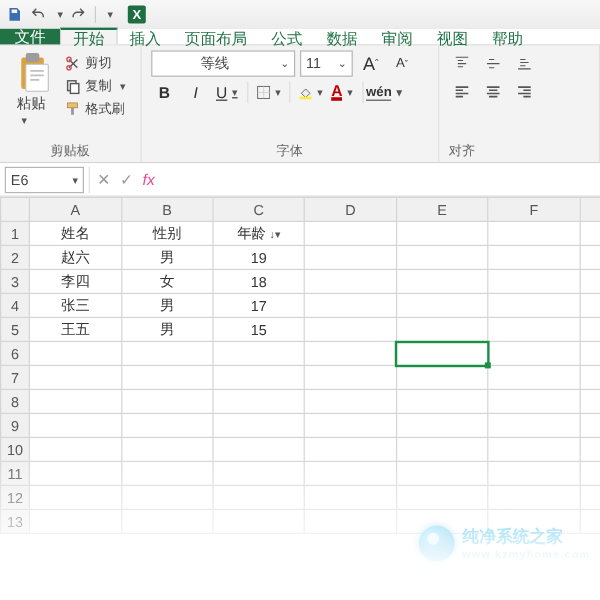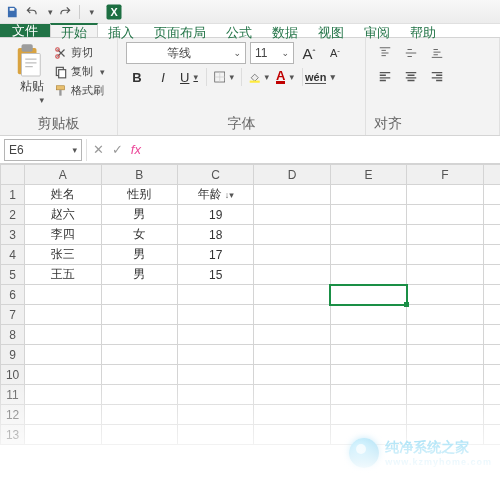--- a/index.html
+++ b/index.html
@@ -10,37 +10,37 @@
   .titlebar .sep { width: 1px; height: 14px; background: #ccc; margin: 0 2px; }
   .excel-logo { margin-left: 6px; width: 20px; height: 20px; fill:#1d6f42; }
   
   .tabs { height: 14px; background: #fff; display: flex; align-items: stretch; font-size: 13px; color: #217346; border-bottom: 1px solid #d4d4d4; }
   .tabs .tab { padding: 4px 10px 0; cursor: default; display:flex; align-items:center; }
   .tabs .tab.file { background:#217346; color:#fff; padding: 0 12px; }
   .tabs .tab.active { background:#f3f3f3; border-left:1px solid #d4d4d4; border-right:1px solid #d4d4d4; border-top:2px solid #217346; margin-top:-1px; font-weight:500;}
   
   .ribbon { height: 98px; background: #f3f3f3; border-bottom: 1px solid #d4d4d4; display: flex; }
   .ribbon-group { border-right: 1px solid #e0e0e0; padding: 4px 8px 2px; display: flex; flex-direction: column; justify-content: space-between; }
-  .ribbon-group .label { text-align: center; font-size: 14px; color: #666; padding-top: 2px; }
+  .ribbon-group .label { text-align: center; font-size: 11px; color: #666; padding-top: 2px; }
   .ribbon-row { display: flex; align-items: center; gap: 4px; margin-bottom: 2px; }
   .rb-btn { display: inline-flex; align-items: center; font-size: 11px; color: #444; gap: 3px; padding: 1px 2px; }
   .sq { display: inline-block; }
   
-  .paste-big { display:flex; flex-direction:column; align-items:flex-end; padding:2px 6px; }
+  .paste-big { display:flex; flex-direction:column; align-items:flex-start; padding:2px 6px; }
   .paste-icon { width:30px; height:34px; }
   
   .font-sel { height:22px; border:1px solid #b5b5b5; background:#fff; font-size:12px; padding:1px 4px; display:inline-flex; align-items:center; justify-content:space-between; }
   .font-name { width: 120px; padding-left: 40px; }
   .font-size { width: 44px; }
   .dd { font-size:9px; color:#555; margin-left:4px; }
   
   .fmt-btn { width:22px; height:22px; display:inline-flex; align-items:center; justify-content:center; border:1px solid transparent; font-size:13px; color:#333; }
   
   .namebox-row { height: 28px; border-bottom:1px solid #d4d4d4; display:flex; align-items:center; background:#fff; }
-  .namebox { width: 78px; height: 22px; border:1px solid #b5b5b5; margin:0 4px; display:flex; align-items:center; justify-content:space-between; padding:0 4px; font-size:12px; background:#fff; }
+  .namebox { width: 66px; height: 22px; border:1px solid #b5b5b5; margin:0 4px; display:flex; align-items:center; justify-content:space-between; padding:0 4px; font-size:12px; background:#fff; }
   .fx-area { display:flex; align-items:center; gap:8px; padding:0 6px; border-left:1px solid #e0e0e0; flex:1;}
   .fx-area .sym { color:#999; font-size:13px; }
   .fx-area .fxlabel { font-style:italic; font-size:13px; color:#ec4899; }
   .formula-input { flex:1; height:22px; border:none; outline:none; font-size:12px; padding:0 4px; }
   
   .sheet-wrap { position: relative; height: 310px; background:#fff; overflow:hidden; }
   .sheet-wrap::after { content:""; position:absolute; left:0; right:0; bottom:0; height:98px; background:linear-gradient(rgba(255,255,255,0),#fff); pointer-events:none;}
   table.sheet { border-collapse: collapse; table-layout: fixed; width: 560px; }
   table.sheet th, table.sheet td { border: 1px solid #d4d4d4; height: 20px; font-size: 12px; text-align: center; font-weight: normal; color:#333; }
   table.sheet .ch { background:#f0f0f0; color:#555; height:20px; }
@@ -84,22 +84,22 @@
     </svg>
 </div>
 
 <div class="tabs">
   <div class="tab file">文件</div>
   <div class="tab active">开始</div>
   <div class="tab">插入</div>
   <div class="tab">页面布局</div>
   <div class="tab">公式</div>
   <div class="tab">数据</div>
+  <div class="tab">审阅</div>
   <div class="tab">视图</div>
-  <div class="tab">审阅</div>
   <div class="tab">帮助</div>
 </div>
 
 <div class="ribbon">
   <div class="ribbon-group" style="width:118px;">
     <div style="display:flex; gap:2px;">
       <div class="paste-big">
         <svg class="paste-icon" viewBox="0 0 32 36">
             <rect x="4" y="4" width="20" height="28" rx="2" fill="#d9a340"></rect>
             <rect x="8" y="0" width="12" height="8" rx="2" fill="#9c9c9c"></rect>

